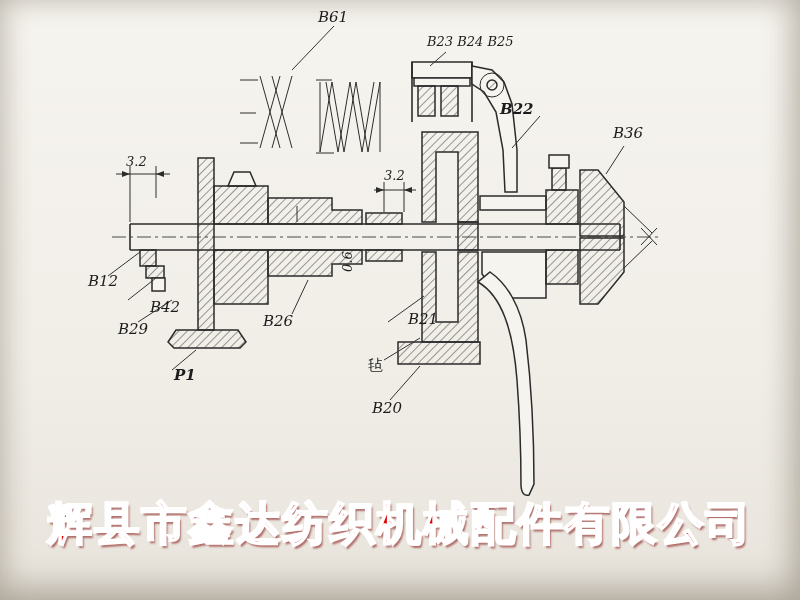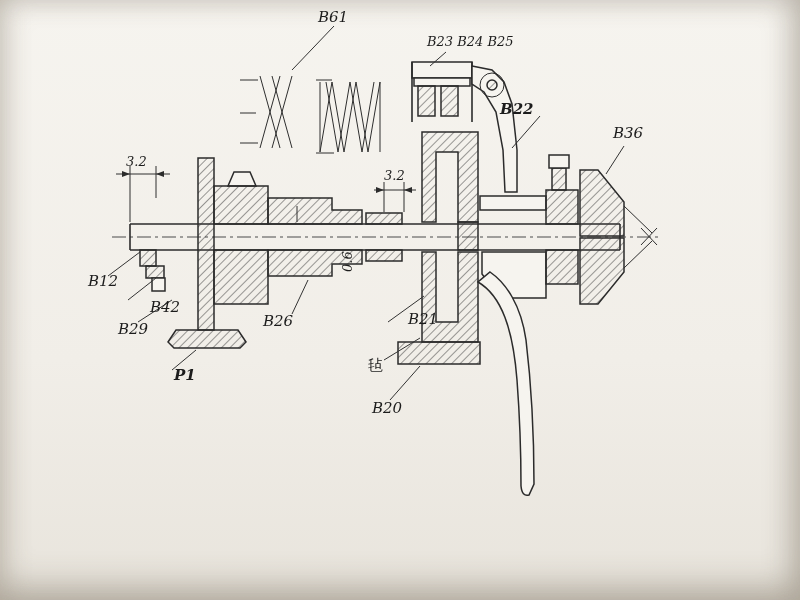--- a/index.html
+++ b/index.html
@@ -196,15 +196,16 @@
   <div class="lbl" style="left:263px;top:312px;">B26</div>
   <div class="lbl" style="left:372px;top:310px;margin-left:36px;">B21</div>
   <div class="lbl" style="left:368px;top:356px;font-style:normal;">毡</div>
   <div class="lbl" style="left:372px;top:399px;">B20</div>
   <div class="lbl" style="left:158px;top:366px;font-weight:bold;margin-left:16px;">P1</div>
 
   <div class="lbl dim" style="left:126px;top:154px;">3.2</div>
   <div class="lbl dim" style="left:384px;top:168px;">3.2</div>
   <div class="lbl dim rot" style="left:340px;top:272px;">0.6</div>
 
+  <div class="watermark">辉县市鑫达纺织机械配件有限公司</div>
 
   <div class="vignette"></div>
 </div>
 
 </body></html>

